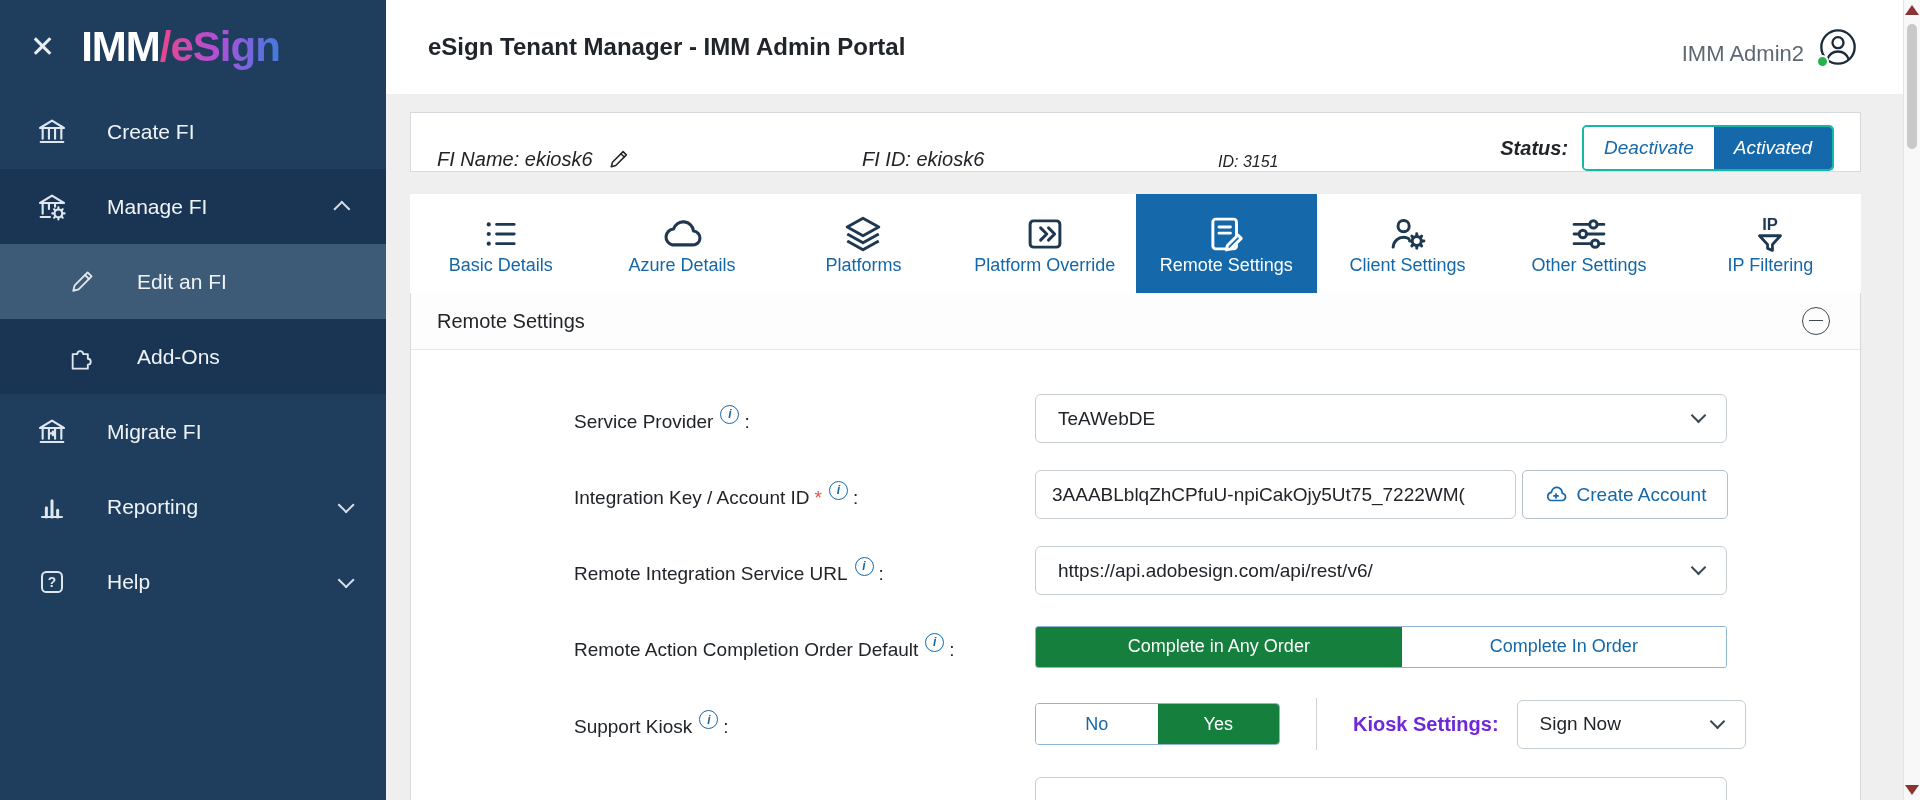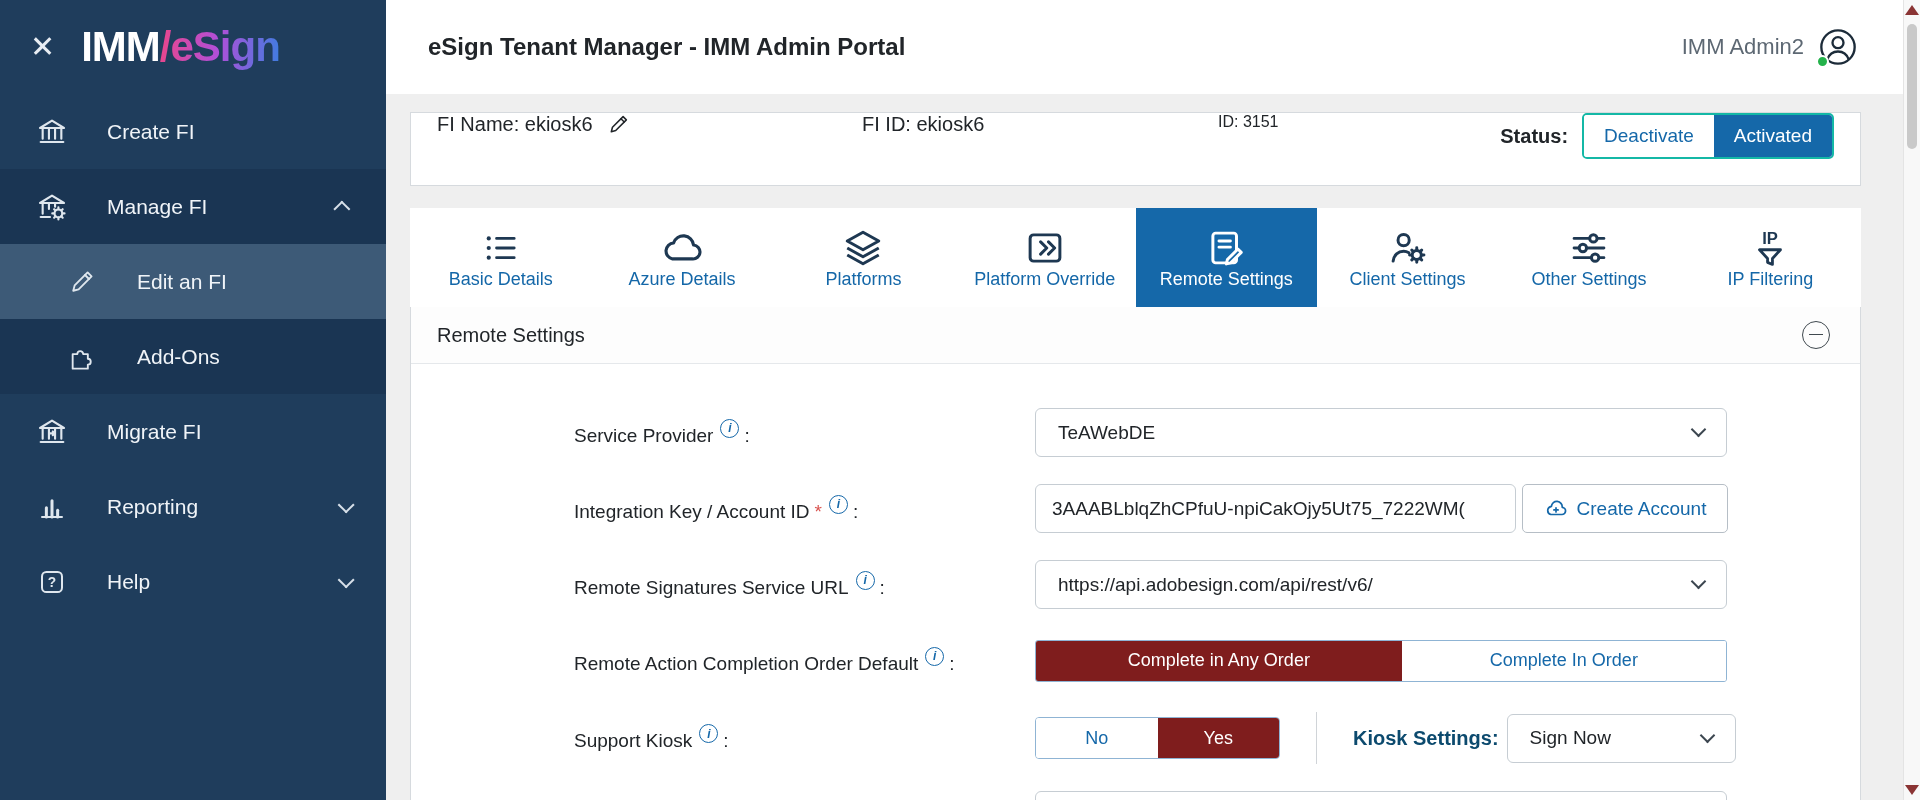--- a/index.html
+++ b/index.html
@@ -23,30 +23,30 @@
   .menu-item.sub { padding-left:64px; background:#1a3553; }
   .menu-item.selected { background:#3d5a77; }
   .chev { width:12px; height:12px; border-right:2.4px solid #d7e0e9; border-bottom:2.4px solid #d7e0e9;
           margin-left:auto; transform:rotate(45deg) translateY(-3px); }
   .chev.up { transform:rotate(225deg) translateY(-3px); }
 
   
   .main { flex:1; display:flex; flex-direction:column; min-width:0; }
   .topbar { height:94px; background:#fff; display:flex; align-items:center; padding:0 62px 0 42px; }
   .topbar-title { font-size:24px; font-weight:bold; color:#212529; }
-  .userbox { margin-left:auto; display:flex; align-items:center; gap:14px; }
+  .userbox { margin-left:auto; display:flex; align-items:flex-end; gap:14px; }
   .username { font-size:22px; color:#5d6873; }
   .avatar { position:relative; width:40px; height:40px; cursor:pointer; }
   .status-dot { position:absolute; left:-2px; bottom:-1px; width:13px; height:13px; border-radius:50%;
                 background:#24b24b; border:2px solid #fff; }
 
   .content { flex:1; background:#efefef; padding:18px 59px 0 24px; overflow:hidden; }
 
   
-  .fi-bar { background:#fff; border:1px solid #d6dade; height:74px; display:flex; align-items:flex-start; padding:0 26px; }
+  .fi-bar { background:#fff; border:1px solid #d6dade; height:60px; display:flex; align-items:flex-end; padding:0 26px;font-style:italic; }
   .fi-name { width:425px; font-size:20px; color:#212529; display:flex; align-items:center; gap:14px; }
   .fi-id   { width:356px; font-size:20px; color:#212529; }
   .fi-recid{ flex:1; font-size:16px; color:#212529; }
   .statuswrap { display:flex; align-items:center; }
   .status-label { font-size:20px; font-weight:bold; color:#212529; }
   .seg { display:flex; border:2px solid #14b8a6; border-radius:5px; overflow:hidden; margin-left:14px; }
   .seg-btn { height:42px; padding:0 20px; display:flex; align-items:center; font-size:19px; cursor:pointer; }
   .seg-btn.off { background:#fff; color:#1568a9; }
   .seg-btn.on  { background:#1568a9; color:#fff; }
 
@@ -86,29 +86,29 @@
   .dd.small { width:229px; }
 
   .txt-input { width:481px; height:49px; border:1px solid #c6cdd3; border-radius:6px; padding:0 16px;
                font-size:19px; color:#212529; font-family:"Liberation Sans",sans-serif; outline:none; }
   .btn-create { margin-left:6px; width:206px; height:49px; background:#fff; border:1px solid #b6bec6;
                 border-radius:5px; display:flex; align-items:center; justify-content:center; gap:9px;
                 color:#1568a9; font-size:19px; cursor:pointer; }
 
   .toggle { display:flex; width:692px; height:42px; border:1px solid #8fb4d4; border-radius:3px; overflow:hidden; }
   .topt { display:flex; align-items:center; justify-content:center; font-size:18px; cursor:pointer; }
-  .topt.sel { background:#7f1d1d; color:#fff; }
+  .topt.sel { background:#15803d; color:#fff; }
   .topt.unsel { background:#fff; color:#1568a9; }
   .toggle.order .topt:first-child { flex:53; }
   .toggle.order .topt:last-child  { flex:47; }
   .toggle.kiosk { width:245px; border-radius:4px; }
   .toggle.kiosk .topt { flex:1; }
 
   .vdivider { width:1px; height:52px; background:#d0d4d8; margin:0 36px; }
-  .kiosk-label { font-size:20px; font-weight:bold; color:#0c4a6e; margin-right:8px; white-space:nowrap; }
+  .kiosk-label { font-size:20px; font-weight:bold; color:#6d28d9; margin-right:18px; white-space:nowrap; }
 
   .partial-input { margin:5px 0 0 461px; width:692px; height:30px; border:1px solid #c6cdd3;
                    border-radius:6px; background:#fff; }
 
   
   .scrollbar { position:absolute; right:0; top:0; width:17px; height:800px; background:#f8f8f8;
                border-left:1px solid #e4e4e4; z-index:40; }
   .sb-up { width:0; height:0; border-left:7px solid transparent; border-right:7px solid transparent;
            border-bottom:10px solid #8a3434; margin:5px auto 0; cursor:pointer; }
   .sb-down { position:absolute; bottom:5px; left:1px; width:0; height:0; border-left:7px solid transparent;
@@ -375,21 +375,21 @@
                     <path d="M12 10.8 v4.2 M9.9 12.9 h4.2"></path>
                   </svg>
                 </span>
                 <span>Create Account</span>
               </div>
             </div>
           </div>
 
           <div class="frow">
             <div class="flabel">
-              <span>Remote Signatures Service URL</span>
+              <span>Remote Integration Service URL</span>
               <span class="info"></span>
               <span class="colon">:</span>
             </div>
             <div class="fcontrol">
               <div class="dd">
                 <span>https://api.adobesign.com/api/rest/v6/</span>
                 <span class="dchev"></span>
               </div>
             </div>
           </div>

